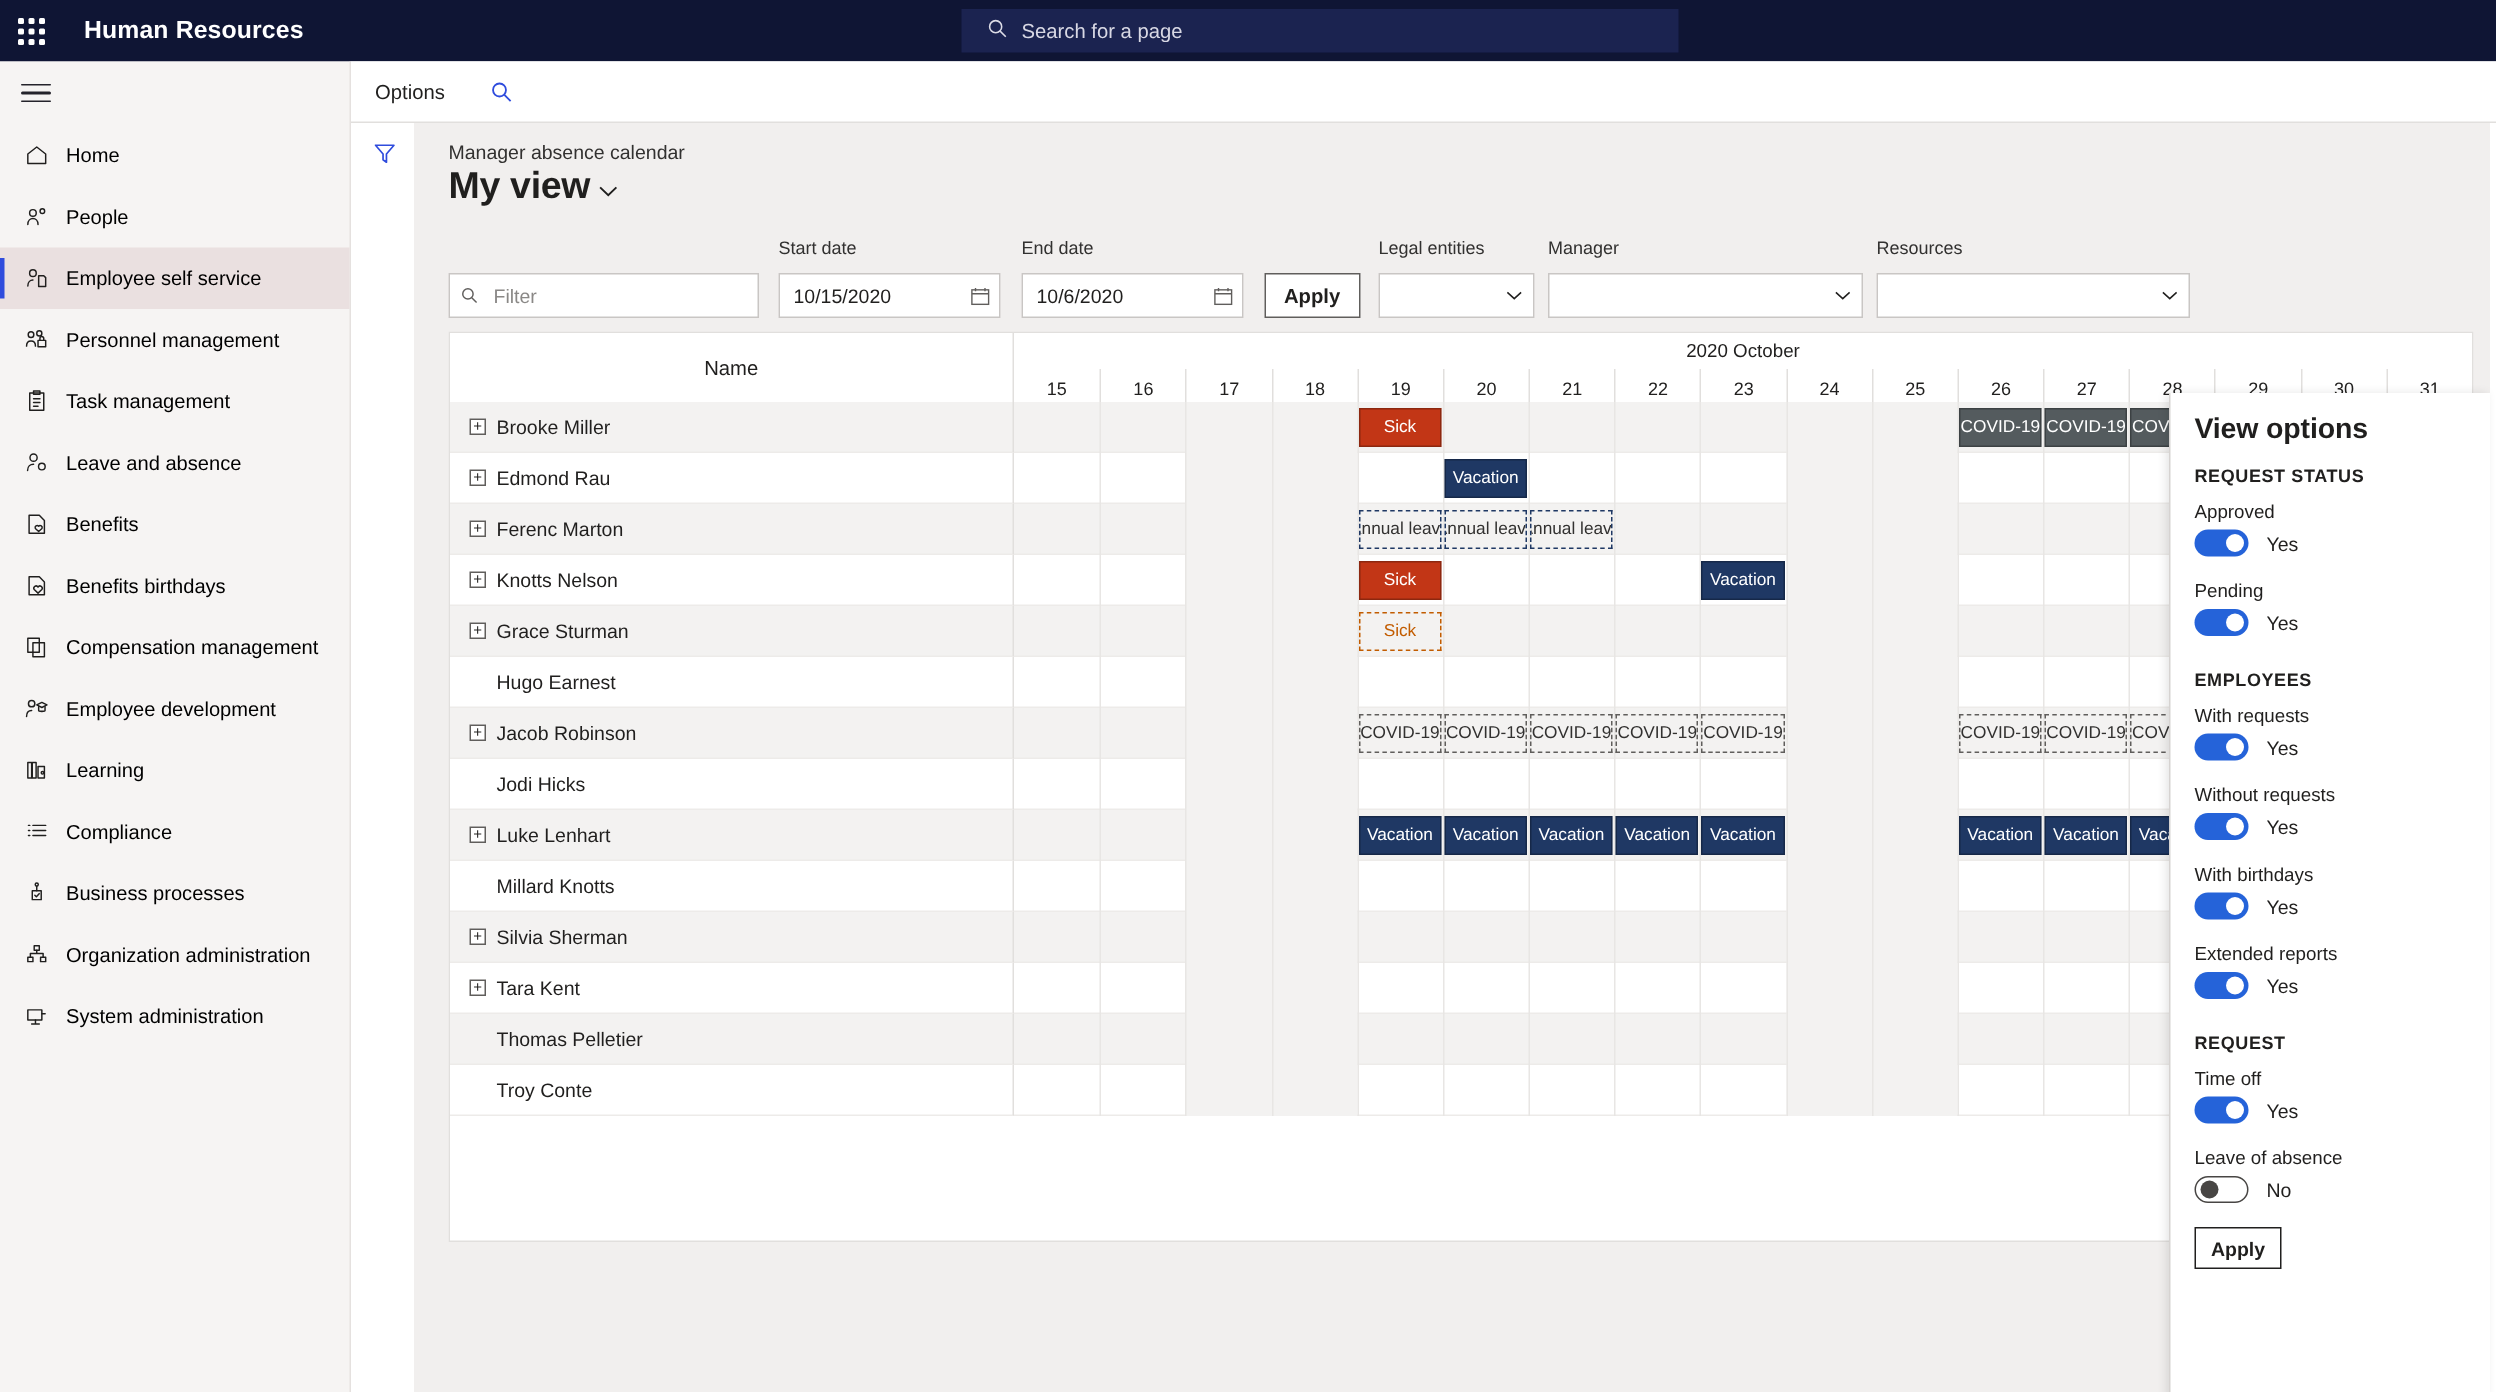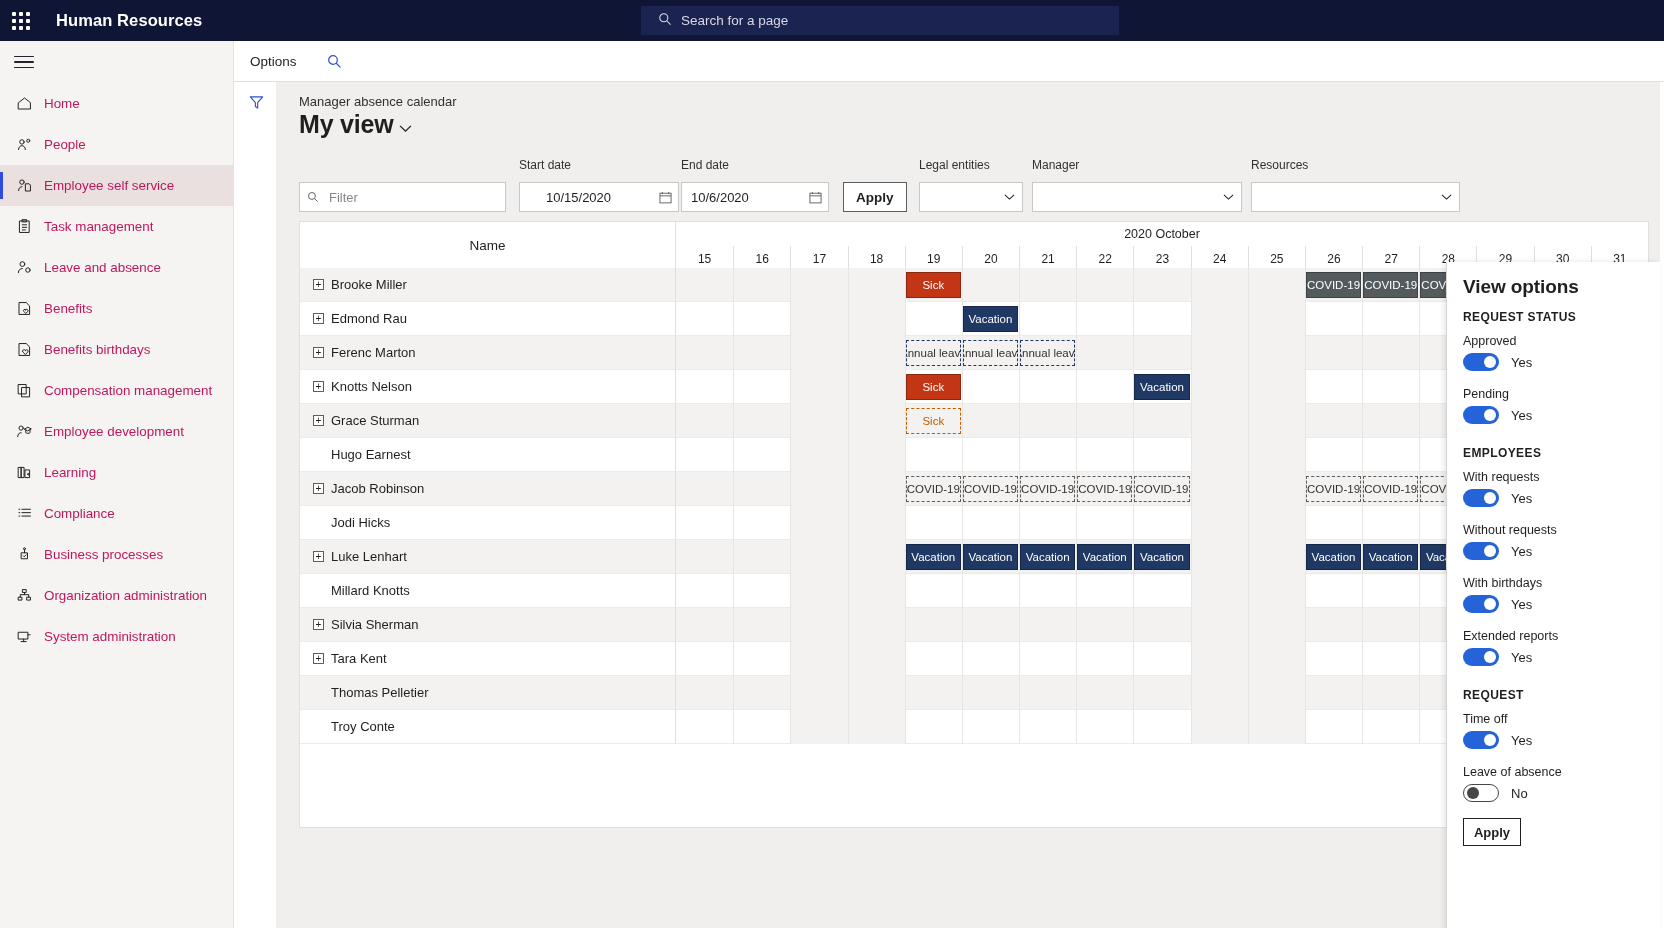--- a/index.html
+++ b/index.html
@@ -35,21 +35,21 @@
   
   #leftnav {
     position:absolute; left:0; top:41px; width:234px; height:887px;
     background:#f6f4f3; border-right:1px solid #e5e1df;
   }
   #hamburger { height:42px; display:flex; align-items:center; padding-left:14px; cursor:pointer; }
   #hamburger .bars { width:20px; }
   #hamburger .bars i { display:block; height:1.6px; background:#24232b; margin:4px 0; border-radius:1px; }
   .navitem {
     position:relative; height:41px; display:flex; align-items:center;
-    padding-left:14px; cursor:pointer; font-size:13.4px; color:#be185d;
+    padding-left:14px; cursor:pointer; font-size:13.4px; color:#000000;
   }
   .navitem .nico { width:20px; height:20px; flex:0 0 auto; margin-right:10px; display:flex; align-items:center; justify-content:center; }
   .navitem.sel { background:#eae0e0; }
   .navitem.sel::before {
     content:""; position:absolute; left:0; top:7px; width:3px; height:27px; background:#2f4cdd;
   }
   .navitem .lbl { white-space:nowrap; }
 
   
   #content { position:absolute; left:234px; top:41px; width:1430px; height:887px; background:#fff; }
@@ -227,20 +227,32 @@
             <circle cx="7" cy="6" r="2.6"></circle>
             <path d="M3 16 c0-3 2-4.6 4-4.6"></path>
             <path d="M11.5 8 H15.5 L17 9.5 V16.5 H11.5 Z"></path>
           </svg>
         </span>
         <span class="lbl">Employee self service</span>
       </div>
       <div class="navitem">
         <span class="nico">
           <svg width="17" height="17" viewBox="0 0 20 20" fill="none" stroke="#201f1e" stroke-width="1.15" stroke-linejoin="round" stroke-linecap="round">
+            <circle cx="5.5" cy="6" r="2.2"></circle>
+            <circle cx="12" cy="5" r="2"></circle>
+            <path d="M2 15 c0-2.6 1.6-4 3.5-4 s3.5 1.4 3.5 4"></path>
+            <rect x="11" y="10.5" width="6" height="5"></rect>
+            <path d="M12.5 10.5 V9 a1.5 1.5 0 0 1 3 0 v1.5"></path>
+          </svg>
+        </span>
+        <span class="lbl">Personnel management</span>
+      </div>
+      <div class="navitem">
+        <span class="nico">
+          <svg width="17" height="17" viewBox="0 0 20 20" fill="none" stroke="#201f1e" stroke-width="1.15" stroke-linejoin="round" stroke-linecap="round">
             <rect x="4.5" y="3.5" width="11" height="13.5"></rect>
             <rect x="7.5" y="2" width="5" height="2.6"></rect>
             <line x1="7.5" y1="8" x2="12.5" y2="8"></line>
             <line x1="7.5" y1="11" x2="12.5" y2="11"></line>
             <line x1="7.5" y1="14" x2="11" y2="14"></line>
           </svg>
         </span>
         <span class="lbl">Task management</span>
       </div>
       <div class="navitem">
@@ -388,21 +400,21 @@
         <span class="ico">
           <svg width="12" height="12" viewBox="0 0 16 16">
               <circle cx="6.6" cy="6.6" r="4.6" fill="none" stroke="#605e5c" stroke-width="1.3"></circle>
               <line x1="10" y1="10" x2="14.3" y2="14.3" stroke="#605e5c" stroke-width="1.3"></line>
             </svg>
         </span>
         <span class="ph">Filter</span>
       </div>
 
       <div class="flabel" style="left:220px;">Start date</div>
-      <div class="ctrl fgroup" style="left:220px; width:160px;padding-left:17px;">
+      <div class="ctrl fgroup" style="left:220px; width:148px;">
         <span class="txt">10/15/2020</span>
         <span class="ico">
           <svg width="13" height="13" viewBox="0 0 14 14">
               <rect x="1" y="2.4" width="12" height="10.4" fill="none" stroke="#605e5c" stroke-width="1"></rect>
               <line x1="1" y1="5.2" x2="13" y2="5.2" stroke="#605e5c" stroke-width="1"></line>
               <line x1="3.6" y1="1" x2="3.6" y2="3.4" stroke="#605e5c" stroke-width="1"></line>
               <line x1="10.4" y1="1" x2="10.4" y2="3.4" stroke="#605e5c" stroke-width="1"></line>
             </svg>
         </span>
       </div>

